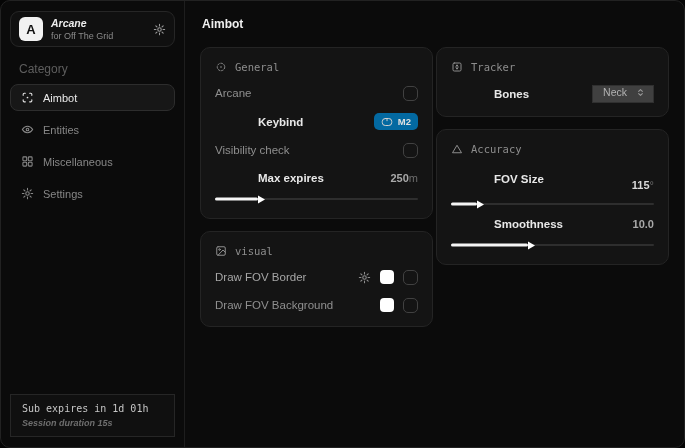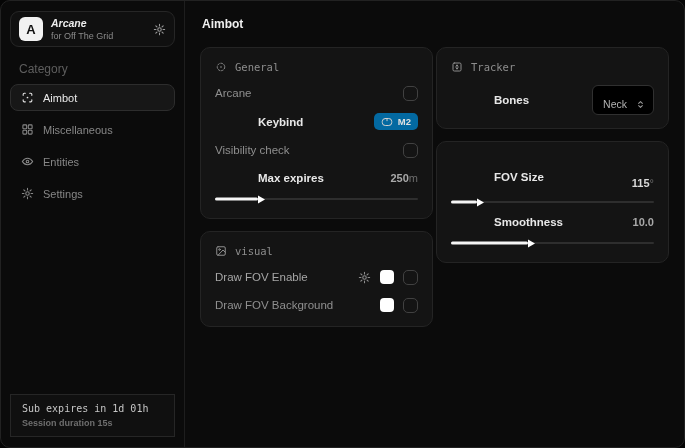--- a/index.html
+++ b/index.html
@@ -13,21 +13,21 @@
   .logo { width:24px; height:24px; background:#f2f2f2; border-radius:6px; color:#111; font-weight:bold; display:flex; align-items:center; justify-content:center; font-size:13px; }
   .app-name { font-size:10.5px; color:#ededed; font-weight:bold; line-height:1.2;font-style:italic; }
   .app-sub { font-size:9px; color:#8a8a8a; line-height:1.2; margin-top:1px; }
   .side-gear { margin-left:auto; color:#9a9a9a; display:flex; cursor:pointer; }
   .category { font-size:12px; color:#5e5e5e; margin:15px 0 8px 9px; }
   .nav-item { display:flex; align-items:center; gap:9px; padding:6px 10px; border-radius:8px; color:#878787; font-size:11px; margin-bottom:5px; border:1px solid transparent; cursor:pointer; }
   .nav-item.selected { background:#171717; border-color:#2d2d2d; color:#e9e9e9; }
   .nav-item .nicon { display:flex; }
   .side-footer { margin-top:auto; border:1px solid #262626; border-radius:0; padding:8px 11px; background:#101010; }
   .footer-line1 { font-family:"DejaVu Sans Mono", monospace; font-size:10px; color:#c6c6c6; }
-  .footer-line2 { font-size:9px; color:#6e6e6e; margin-top:4px; font-weight:bold; }
+  .footer-line2 { font-size:9px; color:#6e6e6e; margin-top:4px; font-weight:bold;font-style:italic; }
 
   
   .main { flex:1; padding:12px 15px; display:flex; flex-direction:column; }
   .main-title { font-size:12px; font-weight:bold; color:#f0f0f0; margin:4px 0 16px 2px; }
   .columns { display:flex; gap:3px; align-items:flex-start; }
   .col { flex:1; display:flex; flex-direction:column; gap:12px; min-width:0; }
   .card { background:#141414; border:1px solid #242424; border-radius:10px; padding:11px 14px 13px; }
   .card-header { display:flex; align-items:center; gap:8px; color:#8d8d8d; font-family:"DejaVu Sans Mono", monospace; font-size:10.5px; margin-bottom:4px; padding-top:2px; }
   .row { display:flex; align-items:center; justify-content:space-between; margin-top:12px; min-height:16px; }
   .lbl { font-size:11.5px; }
@@ -36,21 +36,21 @@
   .lbl.mid { color:#a6a6a6; }
   .ctrls { display:flex; align-items:center; gap:9px; }
 
   .checkbox { width:15px; height:15px; border:1.5px solid #414141; border-radius:5px; background:transparent; cursor:pointer; }
   .swatch { width:14px; height:14px; border-radius:4px; cursor:pointer; }
   .row-gear { color:#8d8d8d; display:flex; cursor:pointer; }
 
   .keybadge { display:flex; align-items:center; gap:5px; background:#0369a1; border-radius:5px; padding:3px 7px; color:#e0e0e0; font-size:9.5px; font-weight:bold; cursor:pointer; }
   .keybadge .micon { display:flex; color:#cfcfcf; }
 
-  .selectbtn { display:flex; align-items:center; gap:8px; background:#000000; border:1px solid #303030; border-radius:6px; padding:12px 7px 4px 10px; color:#b2b2b2; font-size:10.5px; cursor:pointer; }
+  .selectbtn { display:flex; align-items:center; gap:8px; background:#404040; border:1px solid #303030; border-radius:0; padding:0 7px 4px 10px; color:#b2b2b2; font-size:10.5px; cursor:pointer; }
   .selectbtn .sicon { display:flex; color:#9a9a9a; }
 
   .val { font-size:11px; color:#a9a9a9; font-weight:bold; }
   .val .unit { color:#6c6c6c; font-weight:normal; }
   .val.bright { color:#d9d9d9;margin-top:12px; }
 
   .slider { position:relative; height:12px; margin-top:7px; display:flex; align-items:center; cursor:pointer; }
   .track { width:100%; height:2px; background:#2e2e2e; border-radius:2px; }
   .fill { position:absolute; left:0; top:50%; transform:translateY(-50%); height:3px; background:#f5f5f5; border-radius:2px; }
   .fill::after { content:''; position:absolute; right:-7px; top:50%; transform:translateY(-50%);
@@ -87,37 +87,37 @@
             <path d="M4 8V6a2 2 0 0 1 2-2h2M16 4h2a2 2 0 0 1 2 2v2M20 16v2a2 2 0 0 1-2 2h-2M8 20H6a2 2 0 0 1-2-2v-2"></path>
             <circle cx="12" cy="12" r="1.6" fill="currentColor" stroke="none"></circle>
           </svg>
       </span>
       <span>Aimbot</span>
     </div>
 
     <div class="nav-item">
       <span class="nicon">
         <svg width="13" height="13" viewBox="0 0 24 24" fill="none" stroke="currentColor" stroke-width="2" stroke-linecap="round">
+            <path d="M2.5 12s3.5-6 9.5-6 9.5 6 9.5 6-3.5 6-9.5 6-9.5-6-9.5-6z"></path>
+            <circle cx="12" cy="12" r="2.4"></circle>
+          </svg>
+      </span>
+      <span>Entities</span>
+    </div>
+
+    <div class="nav-item">
+      <span class="nicon">
+        <svg width="13" height="13" viewBox="0 0 24 24" fill="none" stroke="currentColor" stroke-width="2" stroke-linecap="round">
             <rect x="3.5" y="3.5" width="7" height="7" rx="1.5"></rect>
             <rect x="13.5" y="3.5" width="7" height="7" rx="1.5"></rect>
             <rect x="3.5" y="13.5" width="7" height="7" rx="1.5"></rect>
             <rect x="13.5" y="13.5" width="7" height="7" rx="1.5"></rect>
           </svg>
       </span>
       <span>Miscellaneous</span>
-    </div>
-
-    <div class="nav-item">
-      <span class="nicon">
-        <svg width="13" height="13" viewBox="0 0 24 24" fill="none" stroke="currentColor" stroke-width="2" stroke-linecap="round">
-            <path d="M2.5 12s3.5-6 9.5-6 9.5 6 9.5 6-3.5 6-9.5 6-9.5-6-9.5-6z"></path>
-            <circle cx="12" cy="12" r="2.4"></circle>
-          </svg>
-      </span>
-      <span>Entities</span>
     </div>
 
     <div class="nav-item">
       <span class="nicon">
         <svg width="13" height="13" viewBox="0 0 24 24" fill="none" stroke="currentColor" stroke-width="2" stroke-linecap="round">
             <circle cx="12" cy="12" r="3.2"></circle>
             <path d="M12 2.5v3M12 18.5v3M2.5 12h3M18.5 12h3M5.2 5.2l2.1 2.1M16.7 16.7l2.1 2.1M18.8 5.2l-2.1 2.1M7.3 16.7l-2.1 2.1"></path>
           </svg>
       </span>
       <span>Settings</span>
@@ -186,21 +186,21 @@
               <svg width="12" height="12" viewBox="0 0 24 24" fill="none" stroke="currentColor" stroke-width="2" stroke-linecap="round" stroke-linejoin="round">
                   <rect x="3.5" y="3.5" width="17" height="17" rx="2.5"></rect>
                   <circle cx="9" cy="9" r="1.6"></circle>
                   <path d="M20.5 14.5l-4.5-4.5-10 10.5"></path>
                 </svg>
             </span>
             <span>visual</span>
           </div>
 
           <div class="row">
-            <span class="lbl mid">Draw FOV Enable</span>
+            <span class="lbl mid">Draw FOV Border</span>
             <span class="ctrls">
               <span class="row-gear">
                 <svg width="13" height="13" viewBox="0 0 24 24" fill="none" stroke="currentColor" stroke-width="2" stroke-linecap="round">
                     <circle cx="12" cy="12" r="3.2"></circle>
                     <path d="M12 2.5v3M12 18.5v3M2.5 12h3M18.5 12h3M5.2 5.2l2.1 2.1M16.7 16.7l2.1 2.1M18.8 5.2l-2.1 2.1M7.3 16.7l-2.1 2.1"></path>
                   </svg>
               </span>
               <span class="swatch" style="background:#ffffff;"></span>
               <span class="checkbox"></span>
             </span>
@@ -236,20 +236,28 @@
               <span class="sicon">
                 <svg width="11" height="11" viewBox="0 0 24 24" fill="none" stroke="currentColor" stroke-width="2.2" stroke-linecap="round" stroke-linejoin="round">
                     <path d="M8 9.5L12 5.5l4 4M8 14.5l4 4 4-4"></path>
                   </svg>
               </span>
             </span>
           </div>
         </div>
 
         <div class="card">
+          <div class="card-header">
+            <span>
+              <svg width="12" height="12" viewBox="0 0 24 24" fill="none" stroke="currentColor" stroke-width="2" stroke-linejoin="round">
+                  <path d="M12 4.5L21 19.5H3z"></path>
+                </svg>
+            </span>
+            <span>Accuracy</span>
+          </div>
 
           <div class="row">
             <span class="lbl bright">FOV Size</span>
             <span class="val bright"><span>115</span><span class="unit">°</span></span>
           </div>
           <div class="slider">
             <div class="track"></div>
             <div class="fill" style="width: 13%;"></div>
           </div>
 

